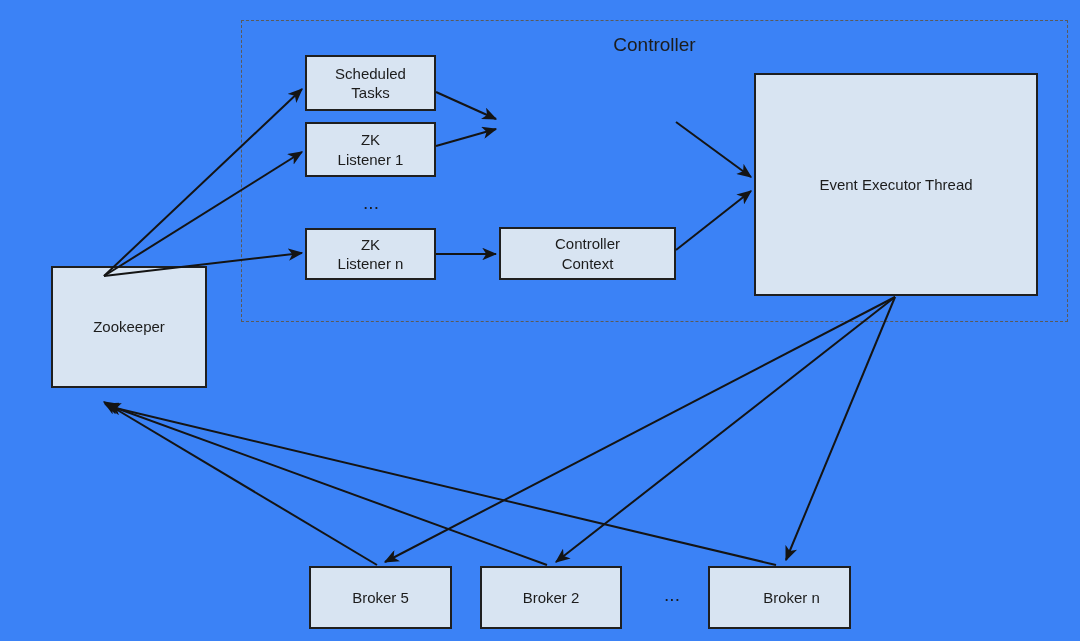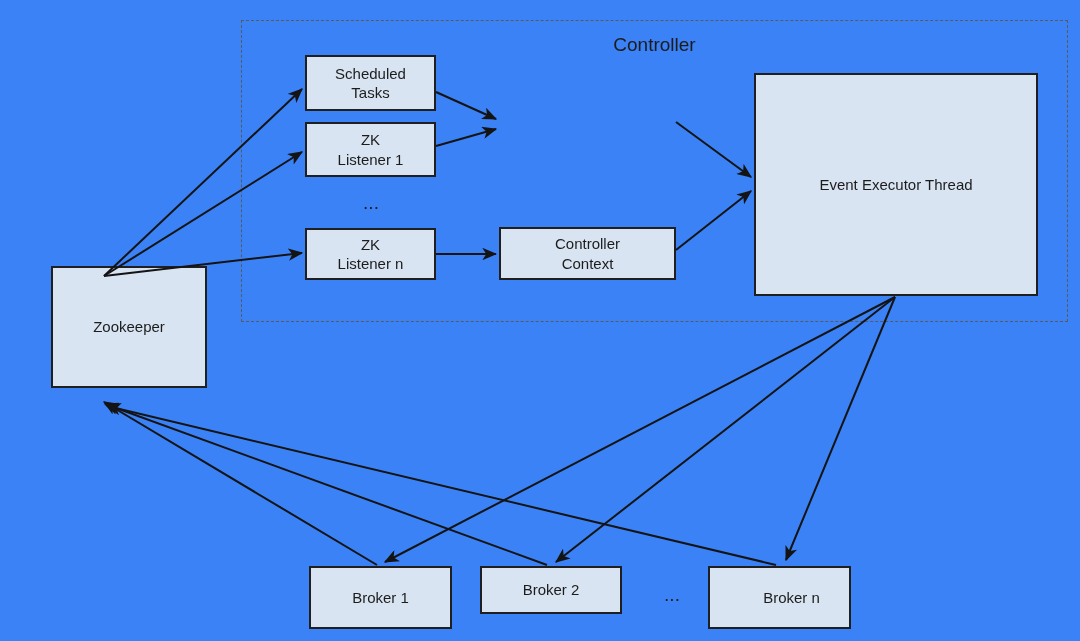--- a/index.html
+++ b/index.html
@@ -50,21 +50,21 @@
   .node-label { white-space: pre-line; }
 
   .n-zookeeper { left: 15px;  top: 266px; width: 156px; height: 122px; margin-left: 36px; }
   .n-scheduled-tasks { left: 305px; top: 55px;  width: 131px; height: 56px; }
   .n-zk-listener-1   { left: 305px; top: 122px; width: 131px; height: 55px; }
   .n-zk-listener-n   { left: 305px; top: 228px; width: 131px; height: 52px; }
   .n-event-queue     { left: 499px; top: 97px;  width: 177px; height: 52px; }
   .n-controller-context { left: 499px; top: 227px; width: 177px; height: 53px; }
   .n-event-executor-thread { left: 754px; top: 73px; width: 284px; height: 223px; }
   .n-broker-1 { left: 309px; top: 566px; width: 143px; height: 63px; }
-  .n-broker-2 { left: 480px; top: 566px; width: 142px; height: 48px; }
+  .n-broker-2 { left: 480px; top: 566px; width: 142px; height: 63px; }
   .n-broker-n { left: 708px; top: 566px; width: 143px; height: 63px; padding-left: 24px; }
 
   .ellipsis {
     position: absolute;
     font-size: 19px;
     color: #1c1c1c;
   }
   .ellipsis-listeners { left: 352px; top: 192px; width: 38px; text-align: center; }
   .ellipsis-brokers   { left: 653px; top: 584px; width: 38px; text-align: center; }
 
@@ -111,21 +111,21 @@
   <div class="node n-controller-context">
     <span class="node-label">Controller
 Context</span>
   </div>
 
   <div class="node n-event-executor-thread">
     <span class="node-label">Event Executor Thread</span>
   </div>
 
   <div class="node n-broker-1">
-    <span class="node-label">Broker 1</span>
+    <span class="node-label">Broker 5</span>
   </div>
 
   <div class="node n-broker-2">
     <span class="node-label">Broker 2</span>
   </div>
 
   <div class="ellipsis ellipsis-brokers">...</div>
 
   <div class="node n-broker-n">
     <span class="node-label">Broker n</span>

